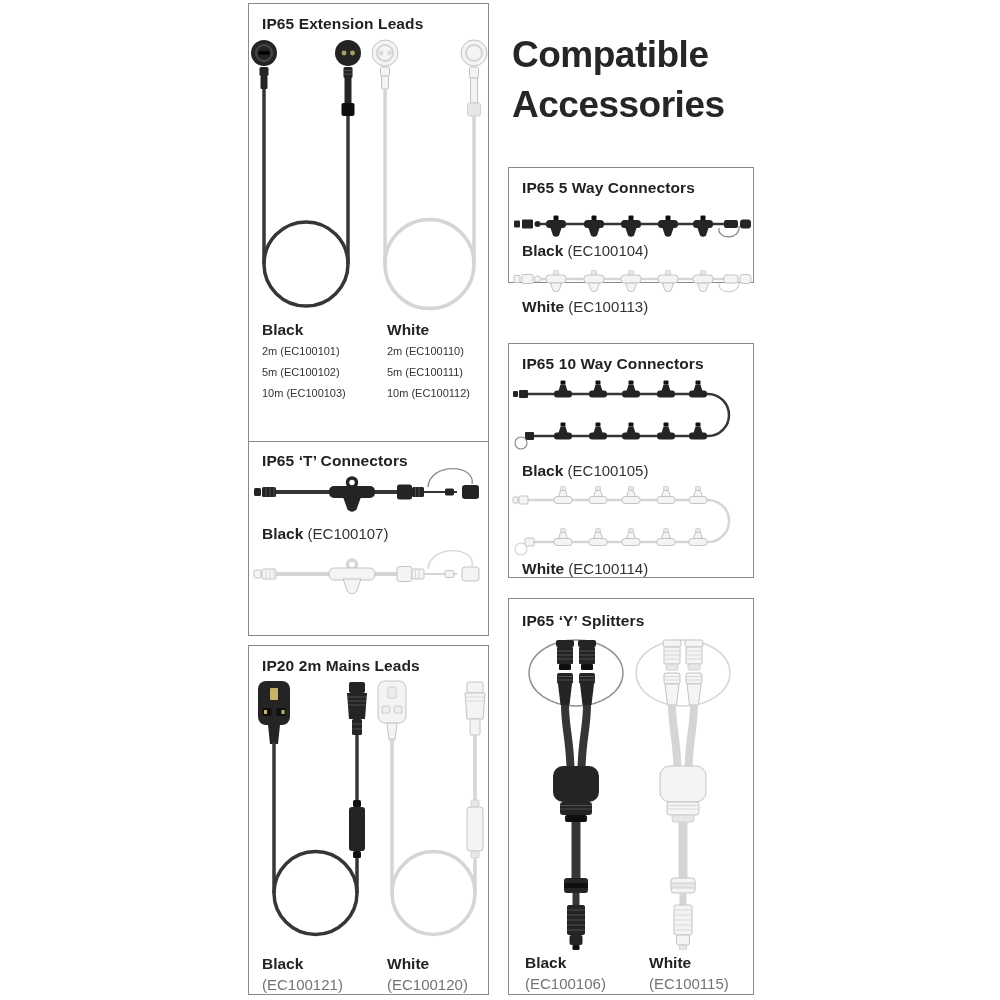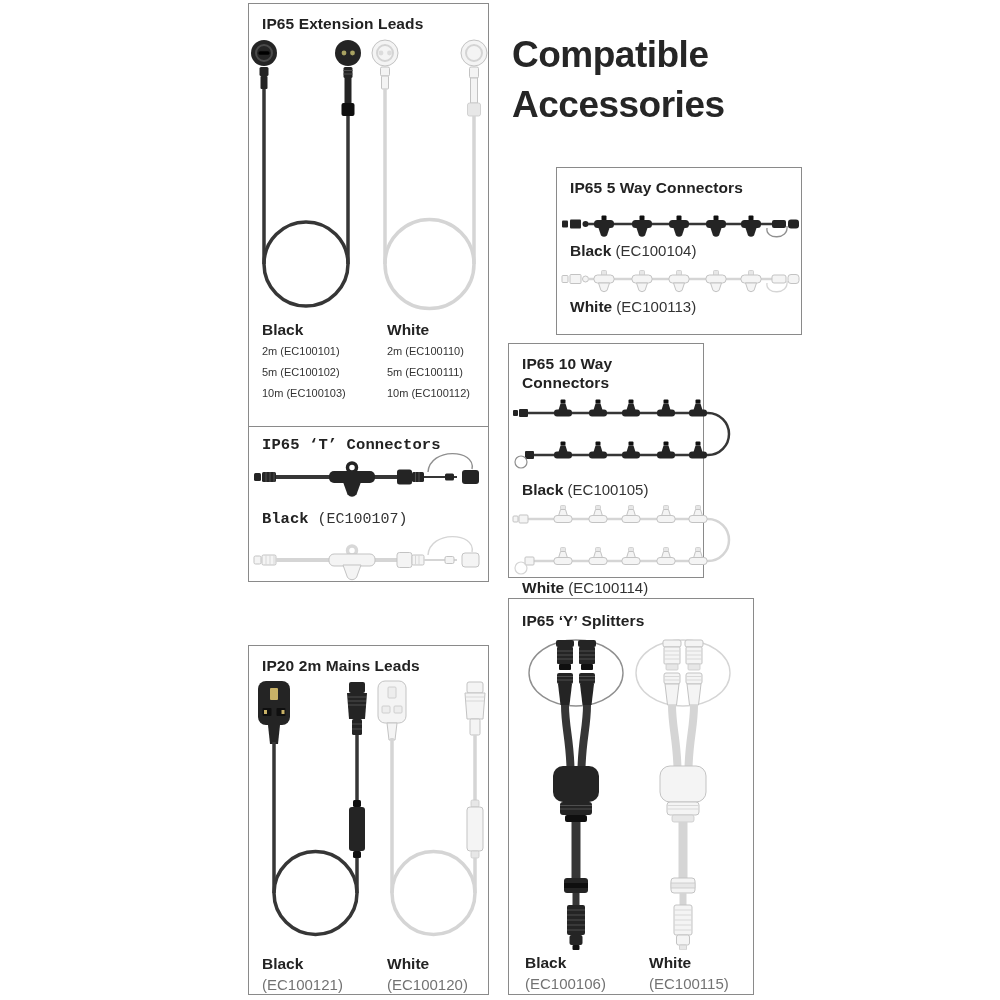--- a/index.html
+++ b/index.html
@@ -11,24 +11,24 @@
   }
   .canvas{position:absolute;inset:0;}
   .main-title{
     position:absolute;left:512px;top:30px;margin:0;
     font-size:37px;font-weight:800;letter-spacing:-0.5px;line-height:50px;color:#262626;
   }
   .panel{
     position:absolute;border:1.5px solid #8a8a8a;background:#fff;box-sizing:border-box;
   }
   .p-ext {left:248px;top:3px;  width:241px;height:494px;}
-  .p-t   {left:248px;top:426px;width:241px;height:156px;font-family:Liberation Mono, monospace;}
+  .p-t   {left:248px;top:441px;width:241px;height:195px;}
   .p-mains{left:248px;top:645px;width:241px;height:350px;}
-  .p-5way{left:508px;top:167px;width:246px;height:168px;margin-left:48px;}
-  .p-10way{left:508px;top:343px;width:196px;height:235px;}
+  .p-5way{left:508px;top:167px;width:246px;height:116px;}
+  .p-10way{left:508px;top:343px;width:246px;height:235px;}
   .p-y   {left:508px;top:598px;width:246px;height:397px;}
 
   .panel-title{
     font-size:15.5px;font-weight:700;letter-spacing:0.1px;color:#222;
     padding:10px 13px 0 13px;line-height:19px;
   }
   .p-t .panel-title{padding-top:9px;}
   .p-y .panel-title{padding-top:12px;}
 
   .figure{display:block;}

